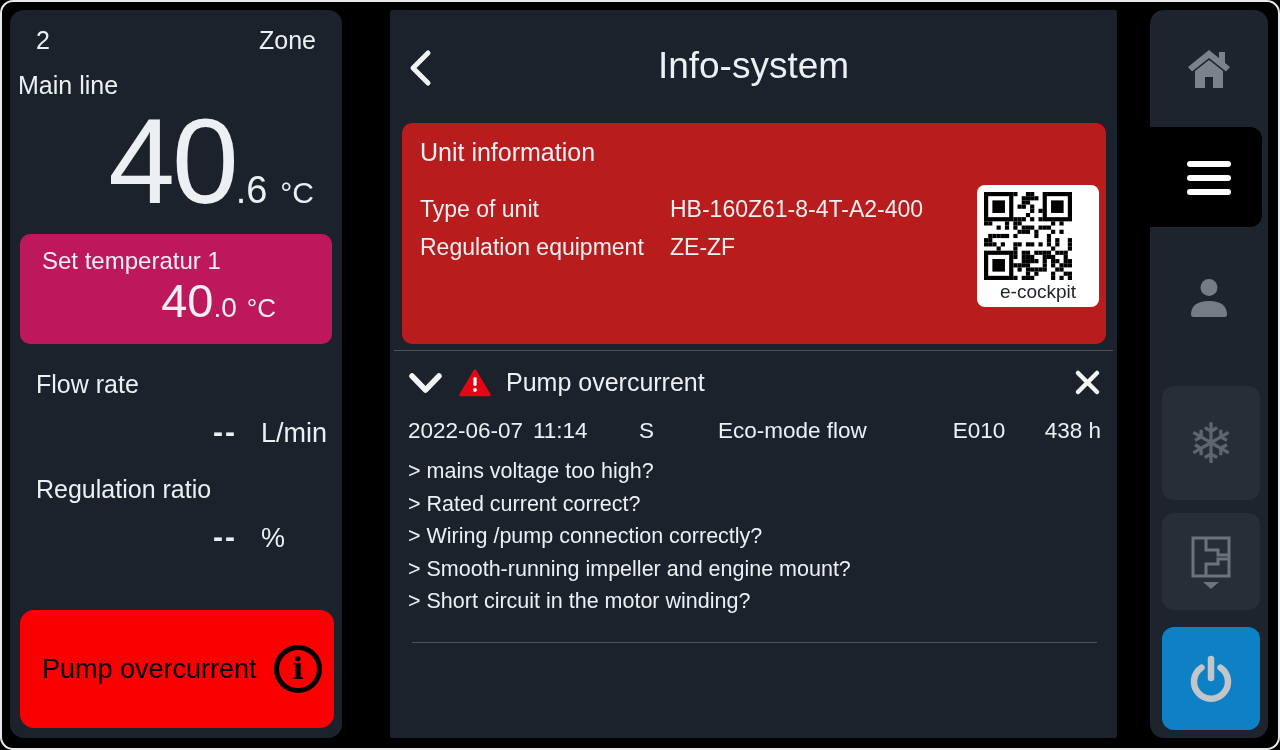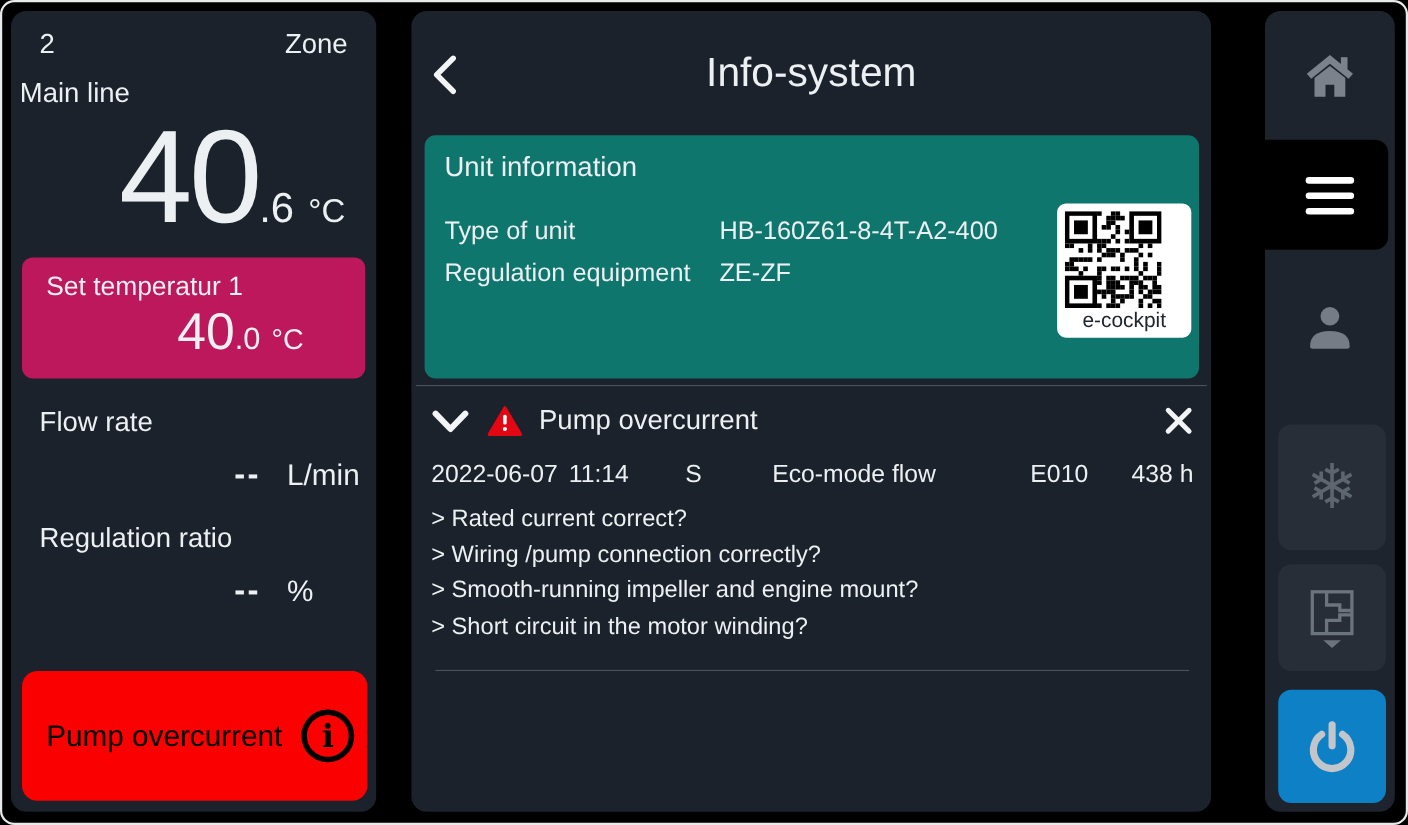--- a/index.html
+++ b/index.html
@@ -29,26 +29,26 @@
   .metric-unit { margin-left:24px; font-size:27px; }
   .alert-card { position:absolute; left:10px; right:8px; bottom:10px; height:118px; background:#fa0000;
                 border-radius:14px; display:flex; align-items:center; justify-content:space-between;
                 padding:0 12px 0 22px; color:#000; cursor:pointer; }
   .alert-card .alert-label { font-size:27px; color:#000; }
   .info-circle { width:48px; height:48px; border:5px solid #000; border-radius:50%;
                  display:flex; align-items:center; justify-content:center;
                  font-family:"DejaVu Serif",serif; font-weight:bold; font-size:29px; color:#000; flex:0 0 auto; }
 
   
-  .info-panel { position:absolute; left:374px; top:10px; width:727px; height:728px;
-                background:#1b222b; border-radius:14px; }
+  .info-panel { position:absolute; left:390px; top:10px; width:727px; height:728px;
+                background:#1b222b; border-radius:2px; }
   .info-header { position:relative; height:112px; display:flex; align-items:center; }
   .back-btn { position:absolute; left:18px; top:38px; width:30px; height:40px; display:flex; align-items:center; cursor:pointer; }
   .info-title { width:100%; text-align:center; font-size:37px; }
-  .unit-card { position:relative; margin:1px 11px 0 12px; background:#0f766e; border-radius:10px;
+  .unit-card { position:relative; margin:1px 11px 0 12px; background:#b91c1c; border-radius:10px;
                height:221px; padding:15px 0 0 18px; }
   .unit-card-title { font-size:25px; }
   .unit-rows { margin-top:24px; }
   .unit-row { display:flex; font-size:23px; line-height:37.5px; }
   .unit-row .u-label { width:250px; flex:0 0 auto; }
   .qr-card { position:absolute; top:62px; right:7px; width:122px; background:#fff; border-radius:8px;
              padding:7px 7px 3px 7px; text-align:center; }
   .qr-label { font-size:19px; color:#20262e; line-height:24px; }
   .divider { border-top:1px solid #4b535d; margin:6px 4px 0 4px; }
   .alarm-section { padding:17px 16px 0 18px; }
@@ -314,20 +314,21 @@
       <div class="alarm-meta">
         <span class="m-date">2022-06-07</span>
         <span class="m-time">11:14</span>
         <span class="m-letter">S</span>
         <span class="m-mode">Eco-mode flow</span>
         <span class="m-code">E010</span>
         <span class="m-hours">438 h</span>
       </div>
 
       <div class="alarm-checks">
+        <div>&gt; mains voltage too high?</div>
         <div>&gt; Rated current correct?</div>
         <div>&gt; Wiring /pump connection correctly?</div>
         <div>&gt; Smooth-running impeller and engine mount?</div>
         <div>&gt; Short circuit in the motor winding?</div>
       </div>
 
       <div class="divider2"></div>
     </div>
   </div>
 

